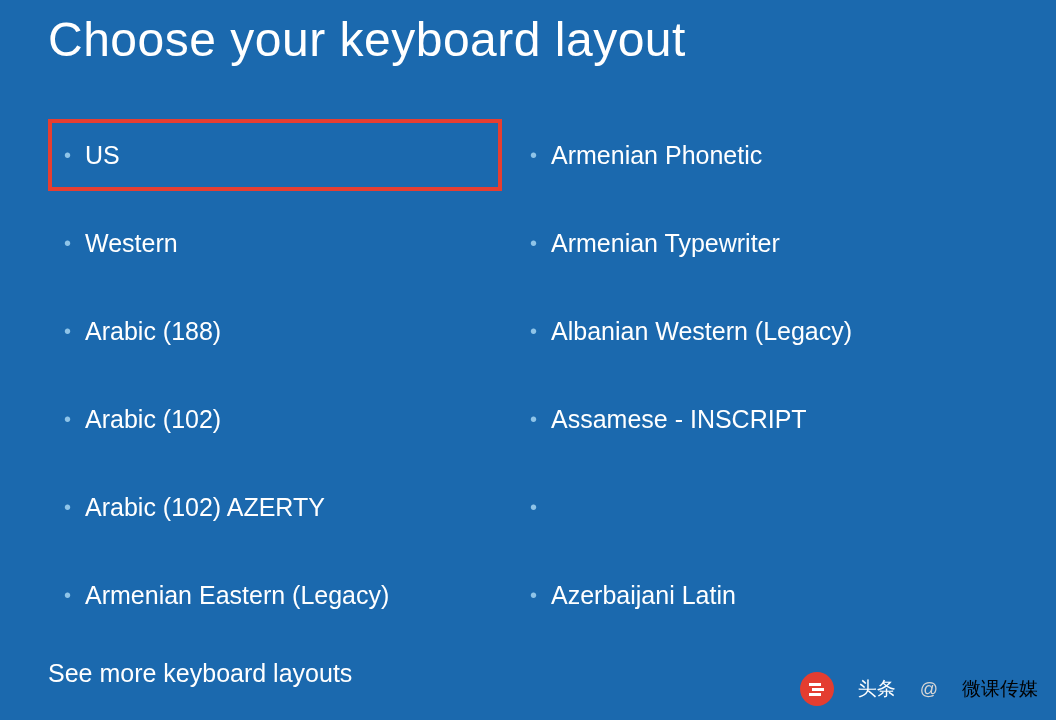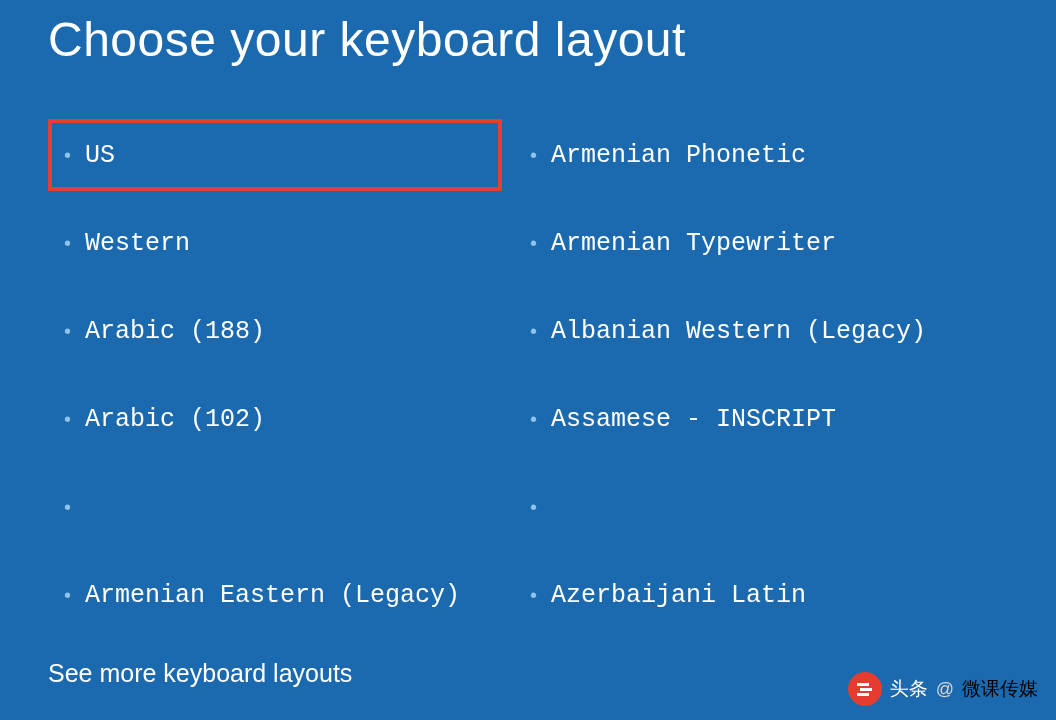--- a/index.html
+++ b/index.html
@@ -50,37 +50,36 @@
     .bullet {
       color: #8fc4e8;
       font-size: 20px;
       margin-right: 14px;
       line-height: 1;
     }
     .layout-label {
       font-size: 25px;
       font-weight: 300;
       color: #ffffff;
-      font-family: Liberation Mono, monospace;
     }
     .see-more {
       font-size: 25px;
       font-weight: 300;
       color: #ffffff;
       cursor: pointer;
       margin-top: 12px;
       padding-left: 0;
     }
     .watermark {
       position: absolute;
       bottom: 14px;
       right: 18px;
       display: flex;
       align-items: center;
-      gap: 8px;
+      gap: 24px;
       font-family: "Microsoft YaHei", Arial, sans-serif;
     }
     .watermark-logo {
       width: 34px;
       height: 34px;
       border-radius: 50%;
       background: #e43d30;
       display: flex;
       align-items: center;
       justify-content: center;
@@ -121,20 +120,21 @@
       <div class="layout-item">
         <span class="bullet">•</span>
         <span class="layout-label">Arabic (188)</span>
       </div>
       <div class="layout-item">
         <span class="bullet">•</span>
         <span class="layout-label">Arabic (102)</span>
       </div>
       <div class="layout-item">
         <span class="bullet">•</span>
+        <span class="layout-label">Arabic (102) AZERTY</span>
       </div>
       <div class="layout-item">
         <span class="bullet">•</span>
         <span class="layout-label">Armenian Eastern (Legacy)</span>
       </div>
       <div class="see-more">See more keyboard layouts</div>
     </div>
 
     <div class="column">
       <div class="layout-item">

